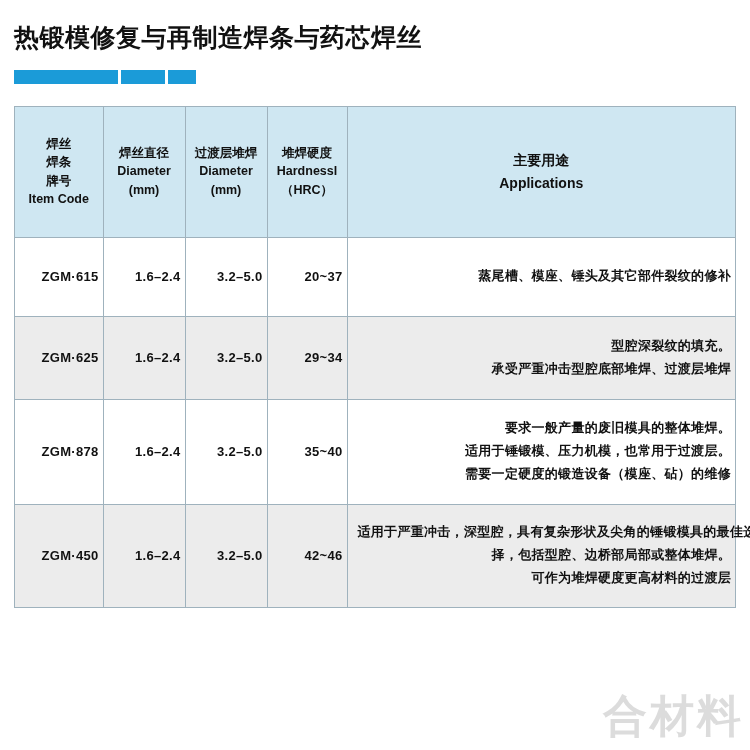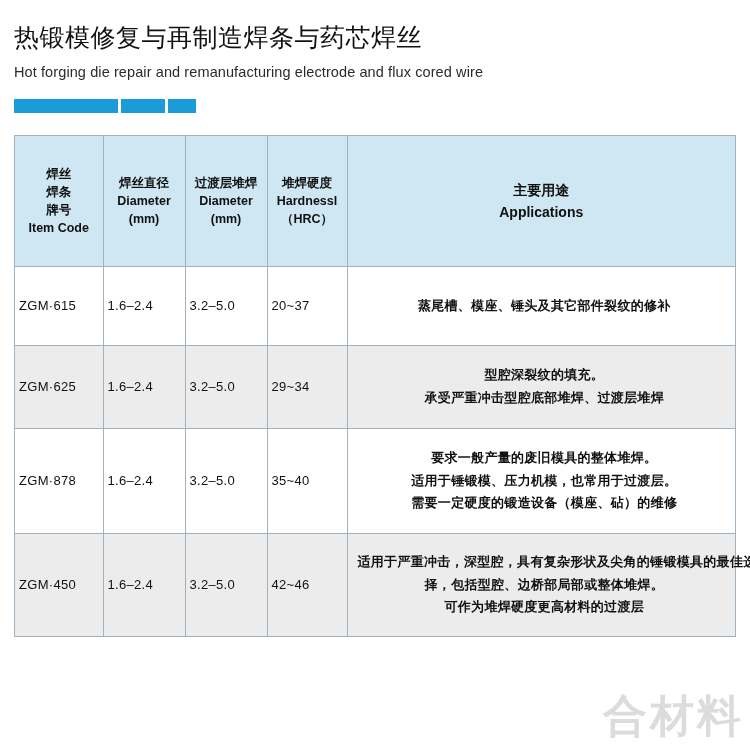--- a/index.html
+++ b/index.html
@@ -21,21 +21,21 @@
     box-sizing: border-box;
     padding: 0 14px;
   }
 
   
   .header {
     padding-top: 24px;
   }
   .title-cn {
     font-size: 25px;
-    font-weight: normal;
+    font-weight: bold;
     color: #111111;
     letter-spacing: 0.5px;
     line-height: 1.1;
   }
   .title-en {
     margin-top: 12px;
     font-size: 14.5px;
     color: #2b2b2b;
     letter-spacing: 0.1px;
     line-height: 1.2;
@@ -92,29 +92,29 @@
     line-height: 1.6;
   }
   .col-item   { width: 88px; }
   .col-dia1   { width: 82px; }
   .col-dia2   { width: 82px; }
   .col-hard   { width: 80px; }
 
   tbody td {
     font-size: 13px;
     color: #111111;
-    text-align: left;
-    font-weight: normal;
+    text-align: right;
+    font-weight: bold;
     letter-spacing: 0.3px;
   }
   tbody tr.odd td  { background: #ffffff; }
   tbody tr.even td { background: #ececec; }
 
   td.apps {
-    text-align: center;
+    text-align: right;
     padding-left: 10px;
     font-weight: bold;
     font-size: 13px;
     line-height: 1.75;
   }
   td.apps div { white-space: nowrap; }
 
   .row-h1 td { height: 66px; }
   .row-h2 td { height: 70px; }
   .row-h3 td { height: 92px; margin-top: 48px; }
@@ -135,21 +135,20 @@
     white-space: nowrap;
   }
 </style>
 </head>
 <body>
 
 <div class="page">
 
   <div class="header">
     <div class="title-cn">热锻模修复与再制造焊条与药芯焊丝</div>
-    <div class="title-en">Hot forging die repair and remanufacturing electrode and flux cored wire</div>
   </div>
 
   <div class="bars">
     <div class="bar bar-1"></div>
     <div class="bar bar-2"></div>
     <div class="bar bar-3"></div>
   </div>
 
   <div class="table-wrap">
     <table>

